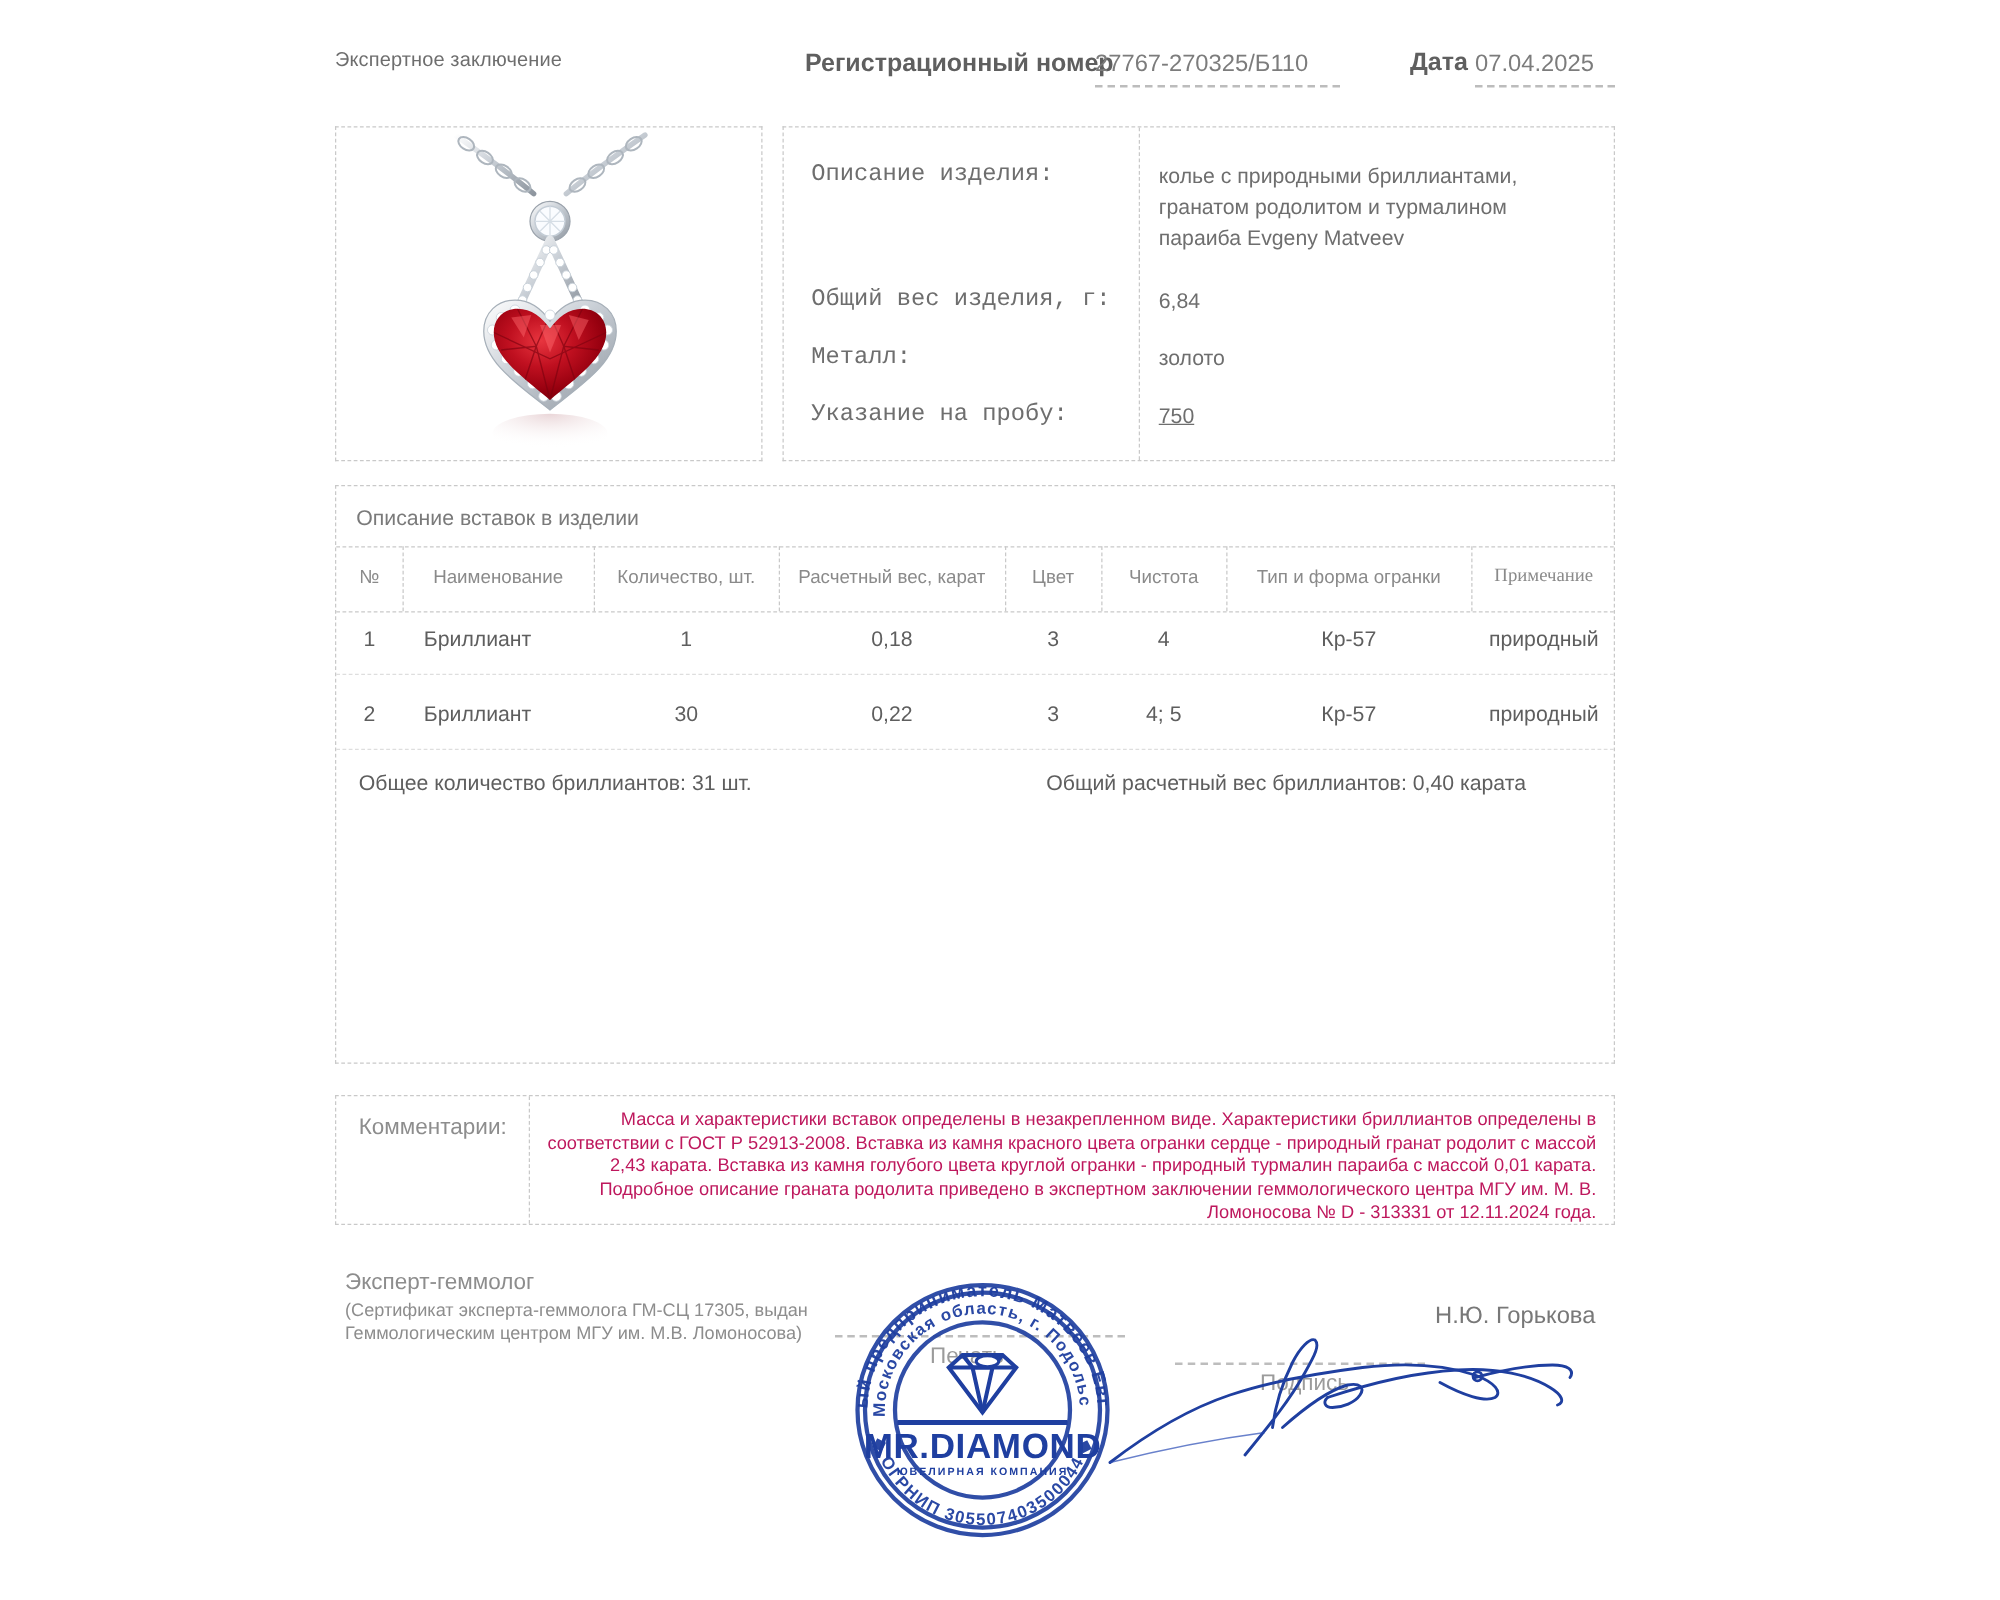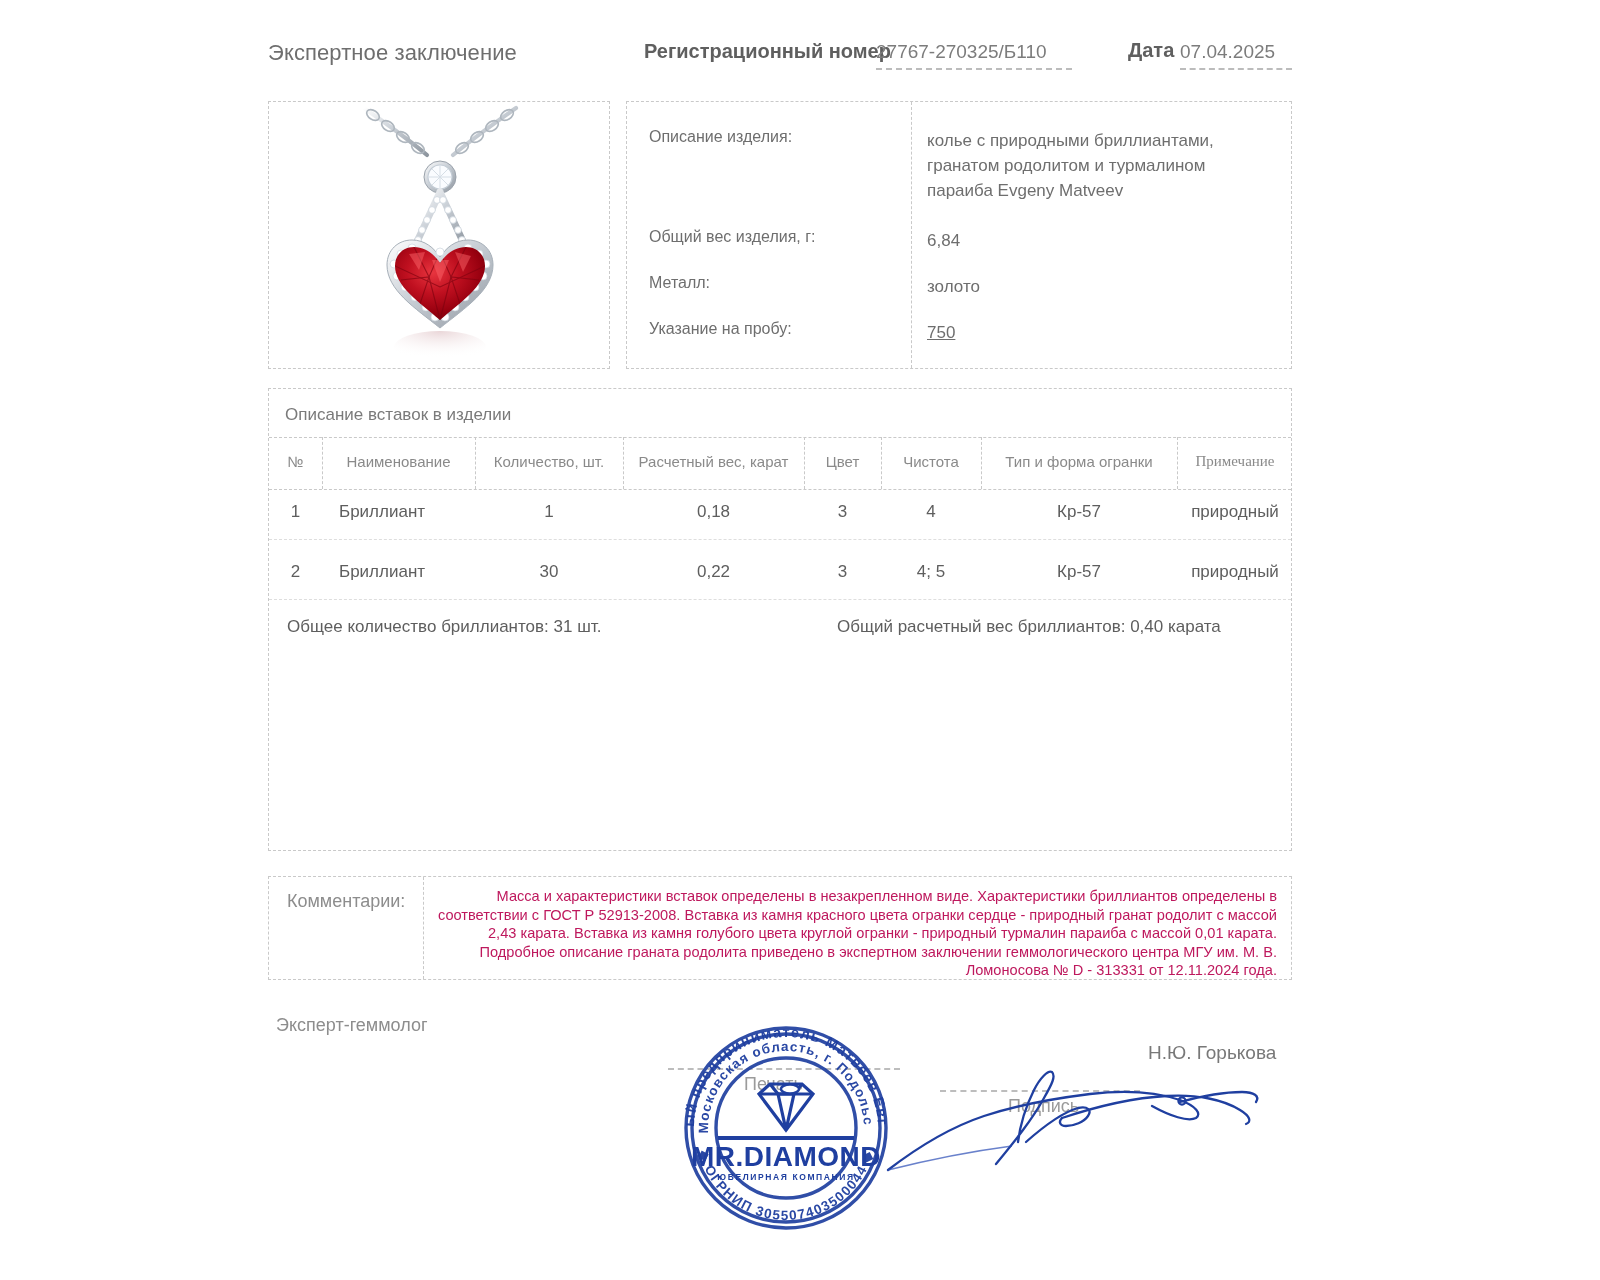--- a/index.html
+++ b/index.html
@@ -11,21 +11,21 @@
     overflow: hidden;
   }
   .page { position: relative; width: 1600px; height: 1280px; }
 
   
   .header {
     position: absolute; left: 268px; top: 38px; width: 1024px; height: 34px;
   }
   .hdr-title {
     position: absolute; left: 0; top: 2px;
-    font-size: 22px; color: #6e6e6e; letter-spacing: .1px; white-space: nowrap;
+    font-size: 16px; color: #6e6e6e; letter-spacing: .1px; white-space: nowrap;
   }
   .hdr-reg-label {
     position: absolute; left: 362px; top: 2px;
     font-size: 20px; font-weight: bold; color: #5f5f5f; white-space: nowrap; margin-left: 14px;
   }
   .hdr-reg-value {
     position: absolute; left: 608px; top: 3px; width: 196px;
     font-size: 19px; color: #7c7c7c; white-space: nowrap;
     border-bottom: 2px dashed #bcbcbc; padding-bottom: 5px;
   }
@@ -45,21 +45,21 @@
   
   .photo-box { left: 268px; top: 101px; width: 342px; height: 268px; }
   .photo-inner { position: absolute; inset: 0; overflow: hidden; }
 
   
   .info-box { left: 626px; top: 101px; width: 666px; height: 268px; }
   .info-divider {
     position: absolute; left: 284px; top: 0; width: 0; height: 100%;
     border-left: 1px dashed #c9c9c9;
   }
-  .info-row { position: absolute; left: 22px; font-size: 16px; color: #6e6e6e; }
+  .info-row { position: absolute; left: 22px; font-size: 19px; color: #6e6e6e; font-family: Liberation Mono, monospace; }
   .info-val { position: absolute; left: 300px; font-size: 17px; color: #6e6e6e; line-height: 25px; }
 
   
   .table-box { left: 268px; top: 388px; width: 1024px; height: 463px; }
   .table-caption {
     position: absolute; left: 16px; top: 16px;
     font-size: 17px; color: #7a7a7a;
   }
   .thead-sep-top {
     position: absolute; left: 0; top: 48px; width: 100%; height: 0;
@@ -319,20 +319,21 @@
     <div class="summary" style="top:228px; left:568px;">Общий расчетный вес бриллиантов: 0,40 карата</div>
   </div>
 
   <div class="dbox comments-box">
     <div class="comments-divider"></div>
     <div class="comments-label">Комментарии:</div>
     <div class="comments-text">Масса и характеристики вставок определены в незакрепленном виде. Характеристики бриллиантов определены в соответствии с ГОСТ Р 52913-2008. Вставка из камня красного цвета огранки сердце - природный гранат родолит с массой 2,43 карата. Вставка из камня голубого цвета круглой огранки - природный турмалин параиба с массой 0,01 карата. Подробное описание граната родолита приведено в экспертном заключении геммологического центра МГУ им. М. В. Ломоносова № D - 313331 от 12.11.2024 года.</div>
   </div>
 
   <div class="expert-title">Эксперт-геммолог</div>
+  <div class="expert-sub">(Сертификат эксперта-геммолога ГМ-СЦ 17305, выдан Геммологическим центром МГУ им. М.В. Ломоносова)</div>
 
   <div class="stamp-dash"></div>
   <div class="stamp-caption">Печать</div>
 
   <div class="stamp-img">
     <svg viewBox="0 0 240 242" width="240" height="242">
       <defs>
         <path id="arcTop" d="M 28 125 A 92 92 0 0 1 212 125"></path>
         <path id="arcTop2" d="M 42 125 A 78 78 0 0 1 198 125"></path>
         <path id="arcBot" d="M 30 126 A 90 90 0 0 0 210 126"></path>

